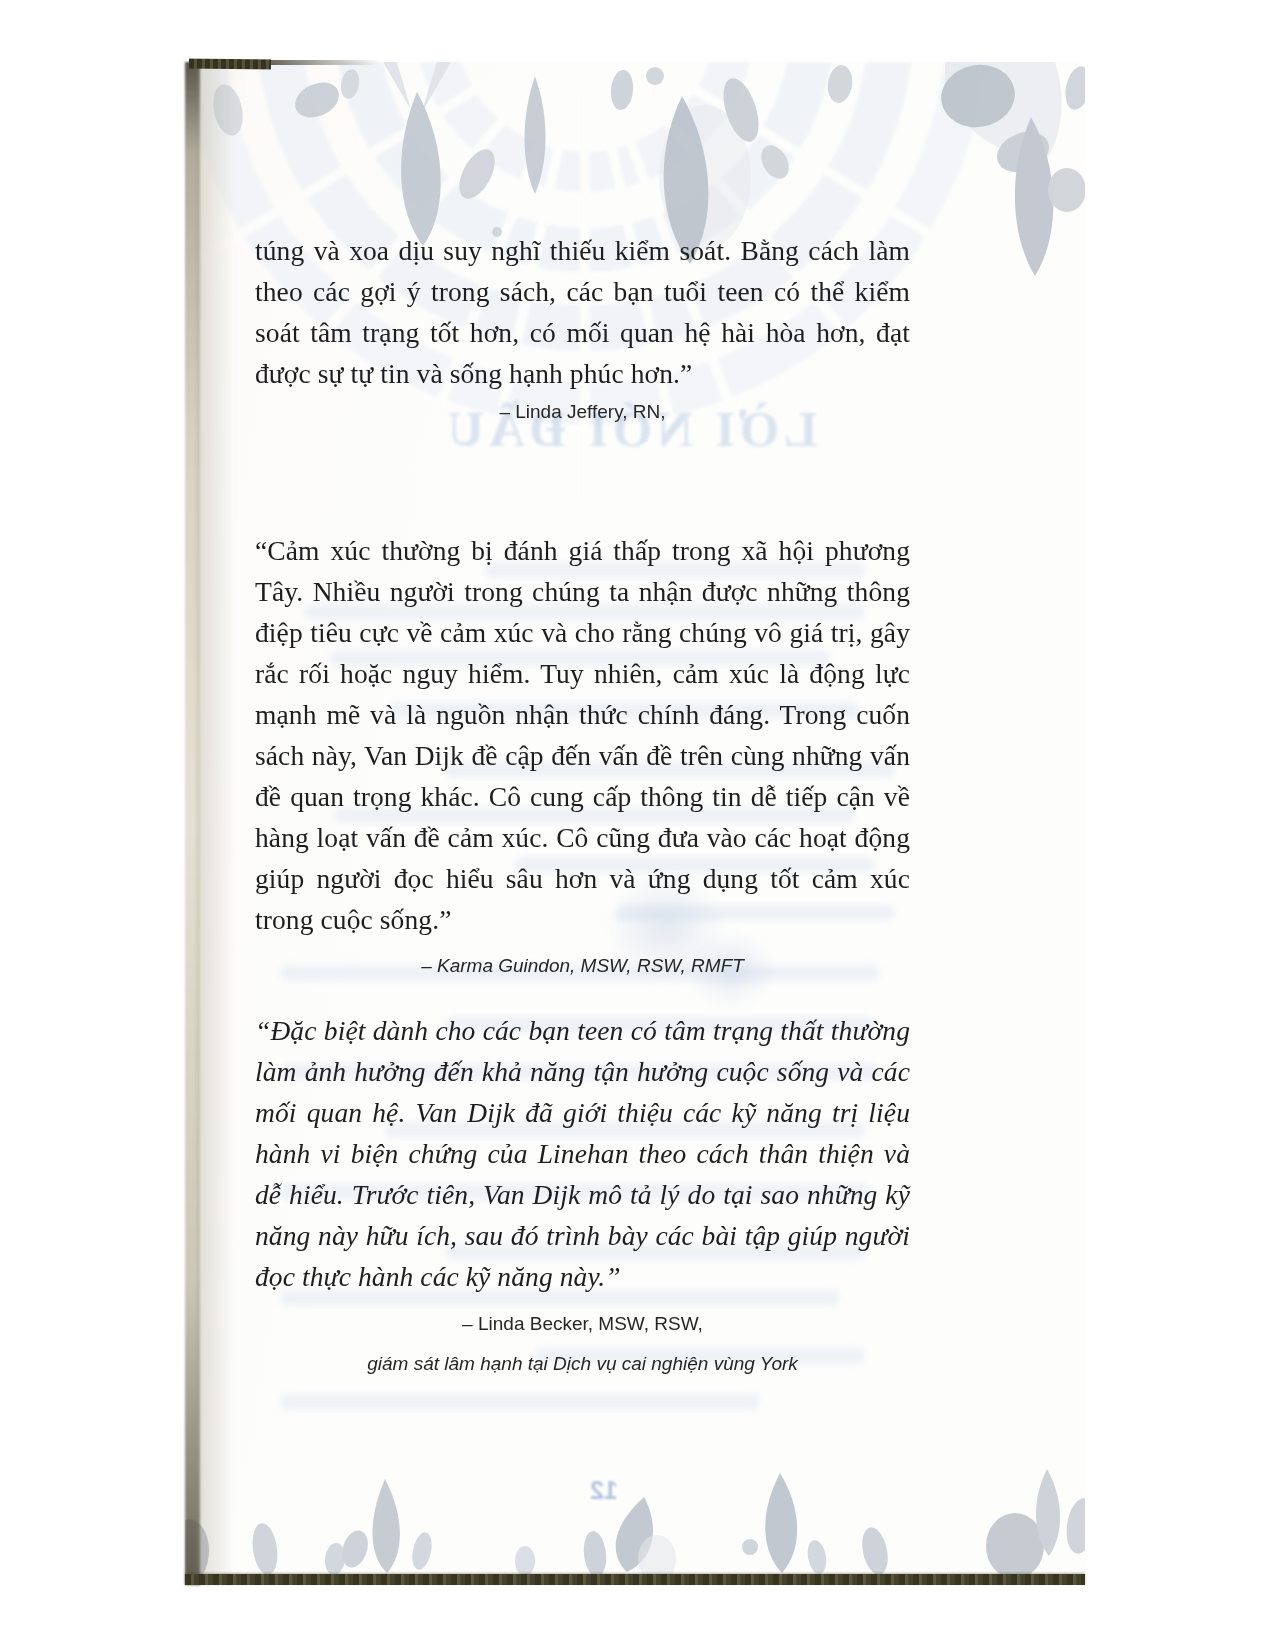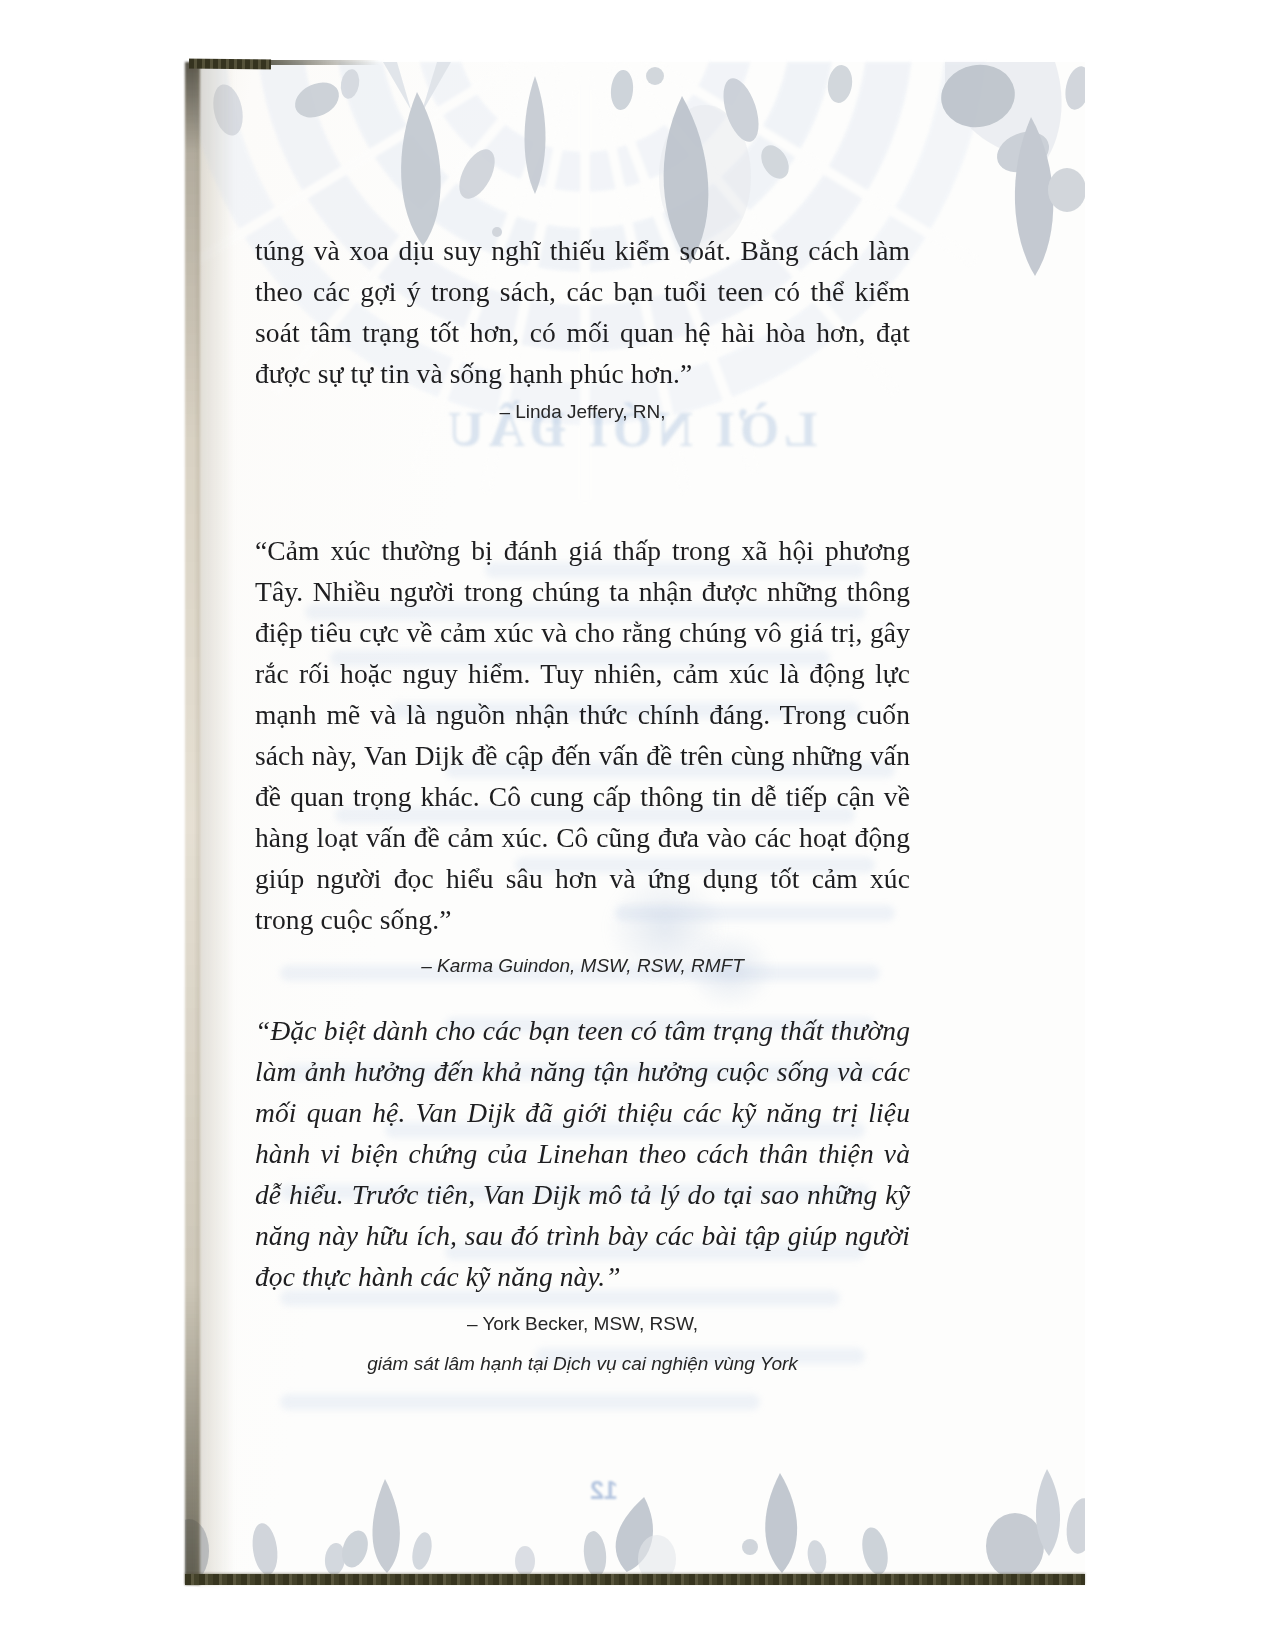--- a/index.html
+++ b/index.html
@@ -176,21 +176,21 @@
 
     <p class="body-par p2">“Cảm xúc thường bị đánh giá thấp trong xã hội phương Tây. Nhiều người trong chúng ta nhận được những thông điệp tiêu cực về cảm xúc và cho rằng chúng vô giá trị, gây rắc rối hoặc nguy hiểm. Tuy nhiên, cảm xúc là động lực mạnh mẽ và là nguồn nhận thức chính đáng. Trong cuốn sách này, Van Dijk đề cập đến vấn đề trên cùng những vấn đề quan trọng khác. Cô cung cấp thông tin dễ tiếp cận về hàng loạt vấn đề cảm xúc. Cô cũng đưa vào các hoạt động giúp người đọc hiểu sâu hơn và ứng dụng tốt cảm xúc trong cuộc sống.”</p>
 
     <div class="attrib a2">
       <div>– Karma Guindon, MSW, RSW, RMFT</div>
     </div>
 
     <p class="body-par p3">“Đặc biệt dành cho các bạn teen có tâm trạng thất thường làm ảnh hưởng đến khả năng tận hưởng cuộc sống và các mối quan hệ. Van Dijk đã giới thiệu các kỹ năng trị liệu hành vi biện chứng của Linehan theo cách thân thiện và dễ hiểu. Trước tiên, Van Dijk mô tả lý do tại sao những kỹ năng này hữu ích, sau đó trình bày các bài tập giúp người đọc thực hành các kỹ năng này.”</p>
 
     <div class="attrib a3">
-      <div>– York Becker, MSW, RSW,</div>
+      <div>– Linda Becker, MSW, RSW,</div>
       <div class="role">giám sát lâm hạnh tại Dịch vụ cai nghiện vùng York</div>
     </div>
 
   </div>
 
   <svg class="decor bottom" width="900" height="125" viewBox="0 0 900 125">
     <g opacity="0.85">
       <ellipse cx="4" cy="100" rx="20" ry="32" fill="#b9bfc8"></ellipse>
       <ellipse cx="80" cy="98" rx="12" ry="26" fill="#c9ced5" transform="rotate(-8 80 98)"></ellipse>
       <ellipse cx="150" cy="108" rx="10" ry="16" fill="#ccd1d8" transform="rotate(6 150 108)"></ellipse>

